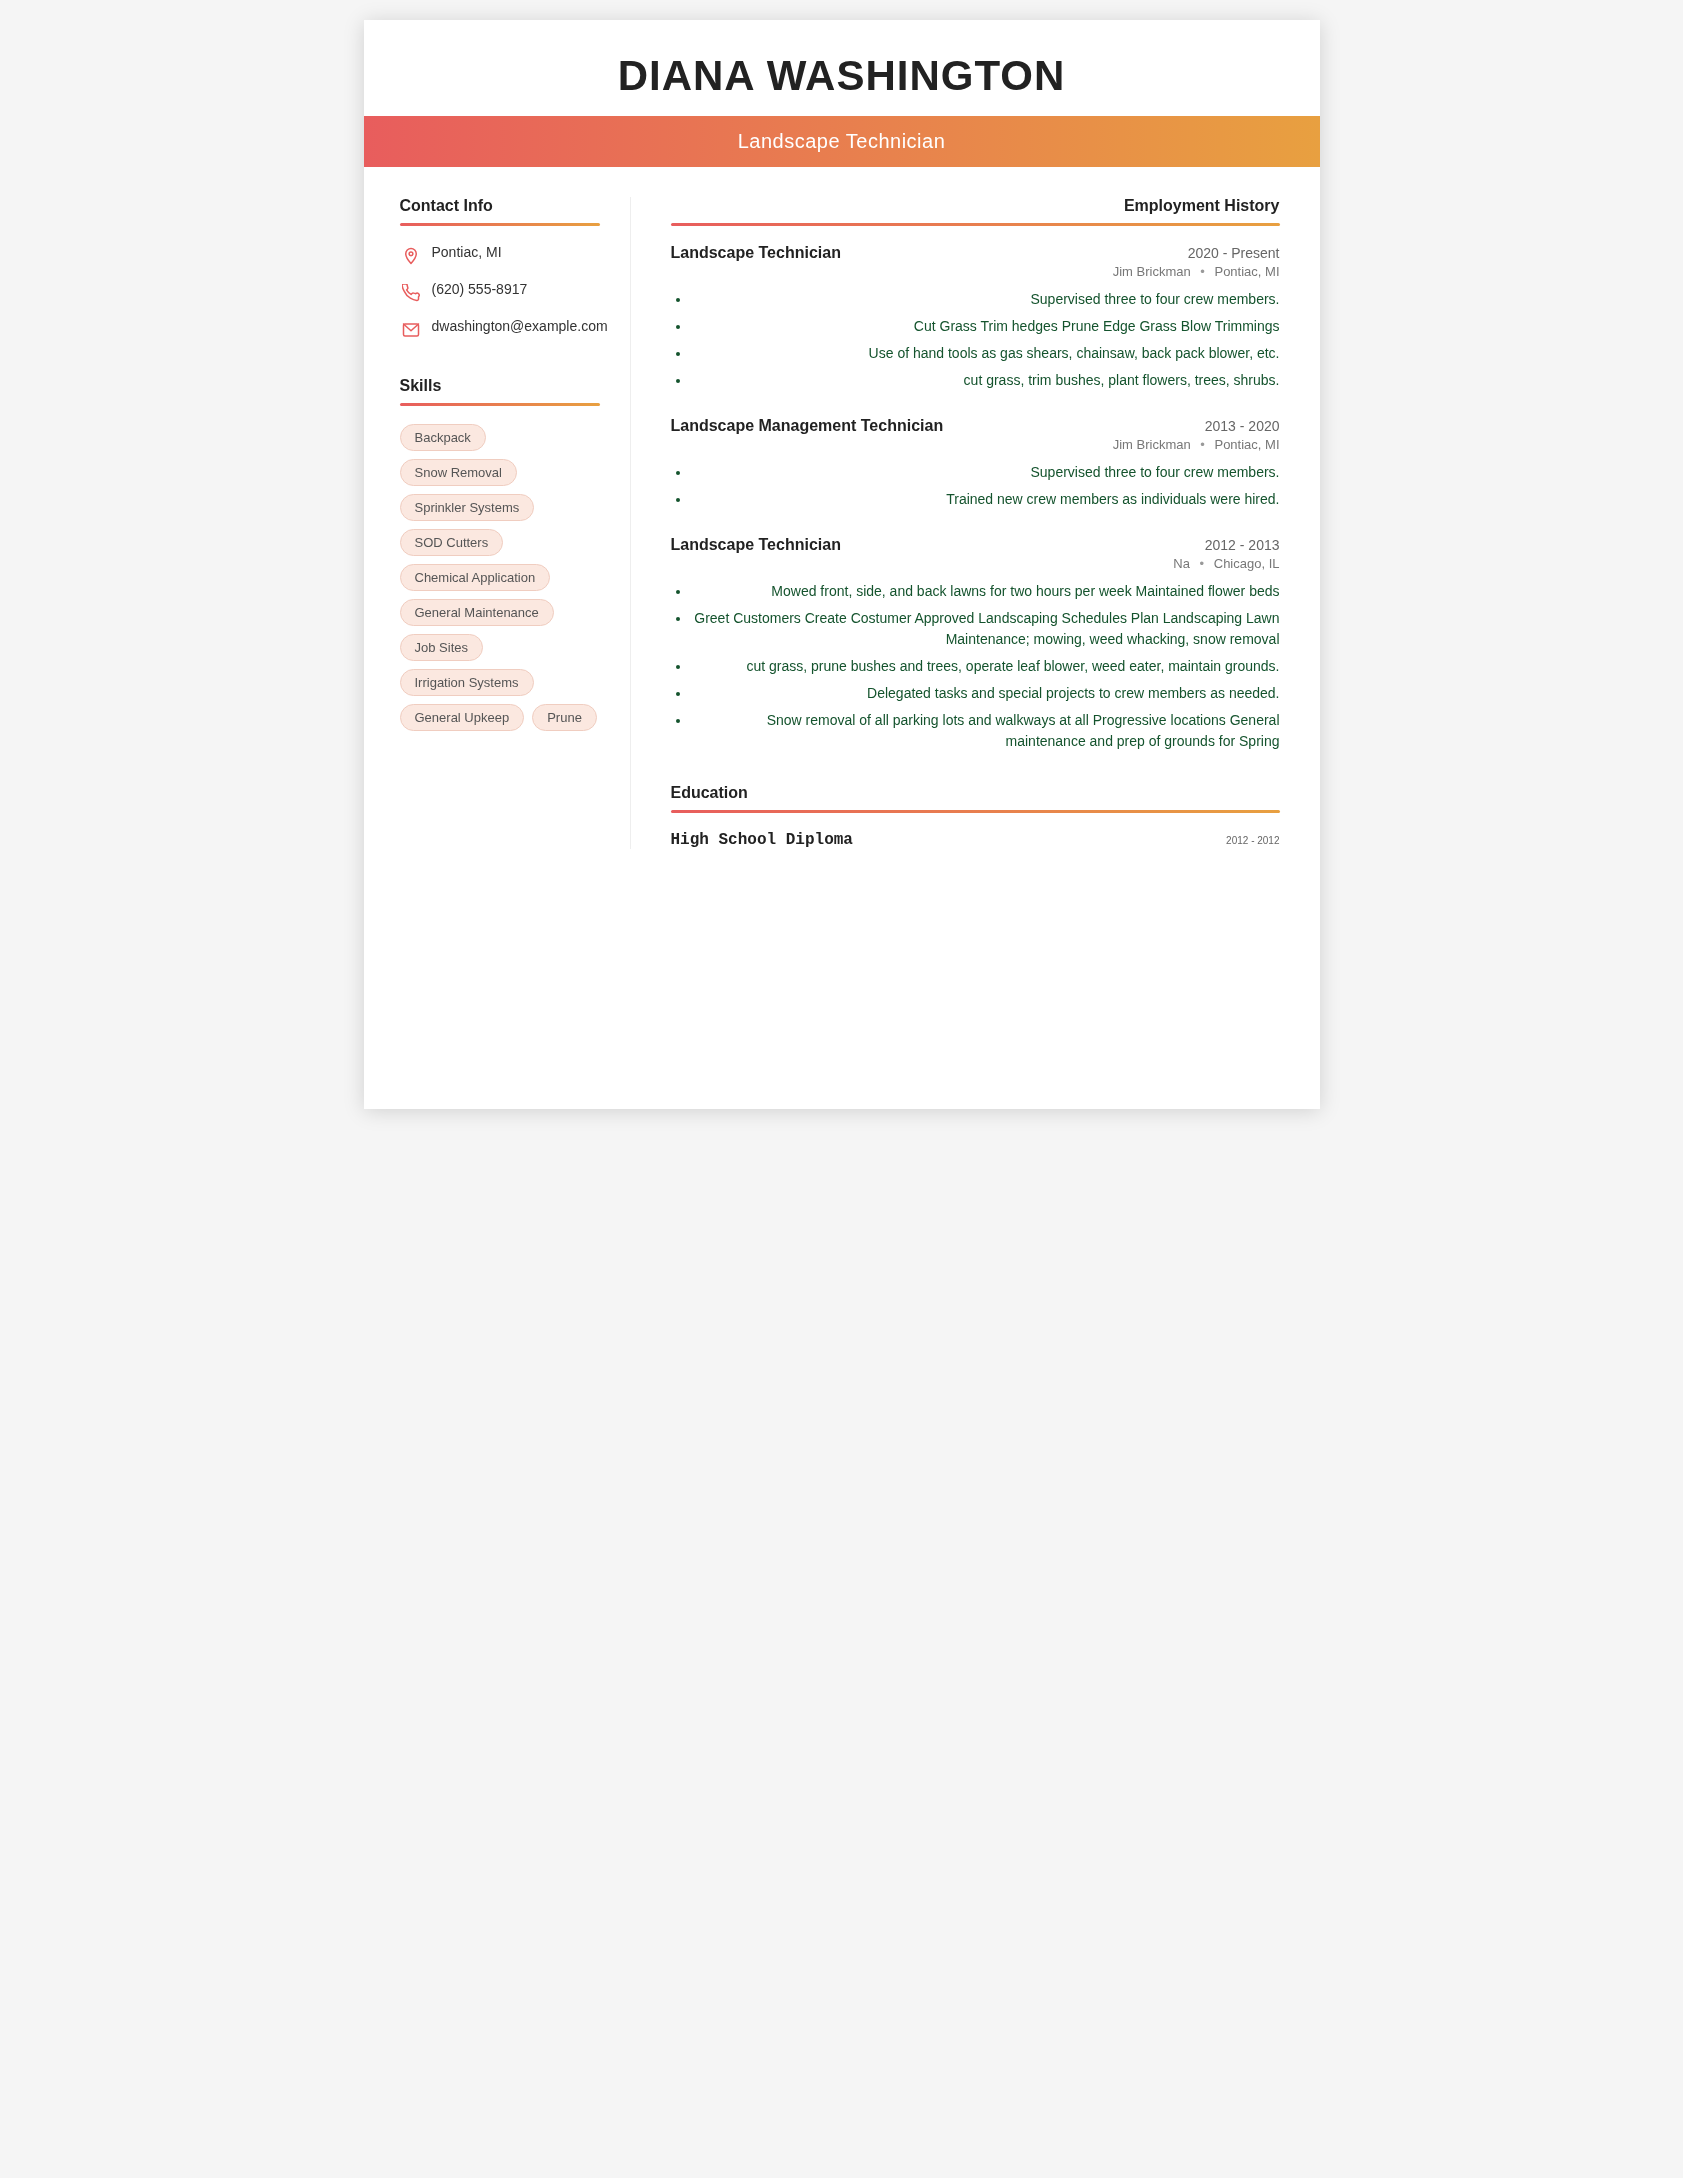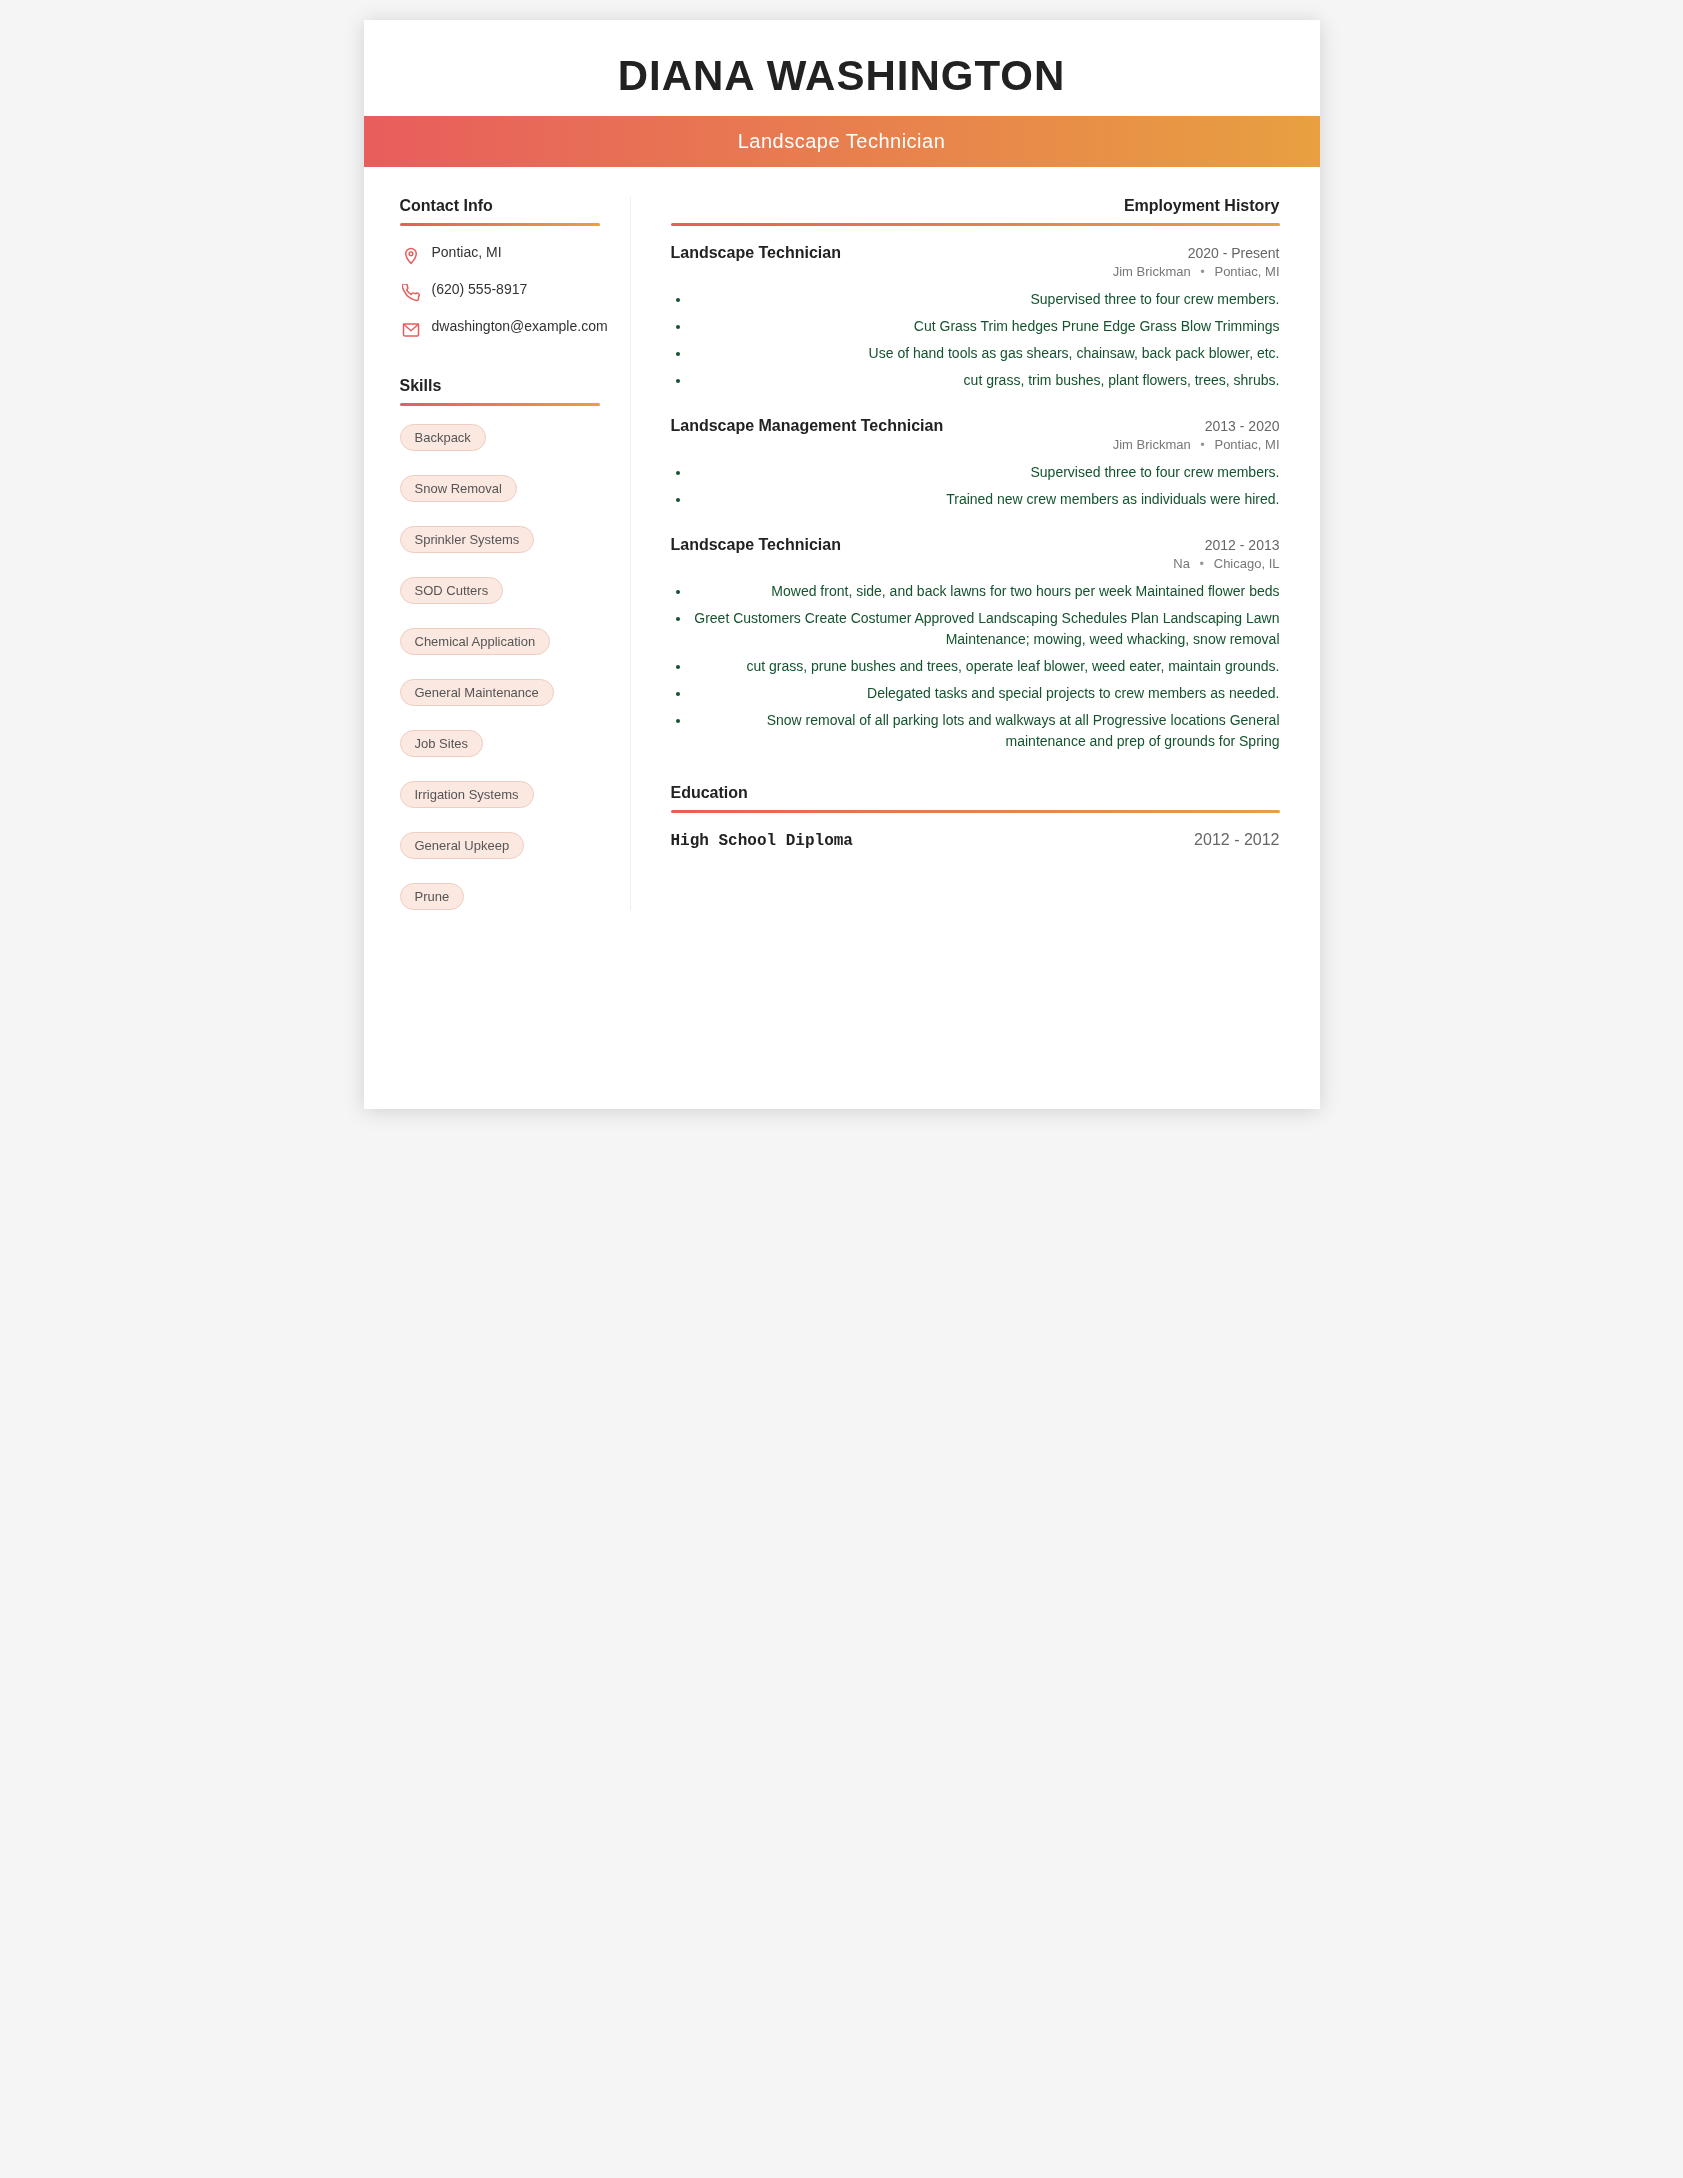--- a/index.html
+++ b/index.html
@@ -86,21 +86,21 @@
       margin-top: 1px;
     }
     .contact-icon svg {
       width: 18px;
       height: 18px;
     }
     .skills-section {}
     .skill-tags {
       display: flex;
       flex-wrap: wrap;
-      gap: 24px;
+      gap: 8px;
       margin-top: 4px;
     }
     .skill-tag {
       background: #fbe8e0;
       color: #555;
       border-radius: 20px;
       padding: 5px 14px;
       font-size: 13px;
       border: 1px solid #f0cdc0;
     }
@@ -151,21 +151,21 @@
       justify-content: space-between;
       align-items: baseline;
     }
     .edu-title {
       font-size: 16px;
       font-weight: 700;
       color: #222;
       font-family: Liberation Mono, monospace;
     }
     .edu-dates {
-      font-size: 16px;
+      font-size: 10px;
       color: #666;
     }
   </style>
 </head>
 <body>
 
 <div class="resume">
 
   <div class="header-name">
     <h1>DIANA WASHINGTON</h1>

